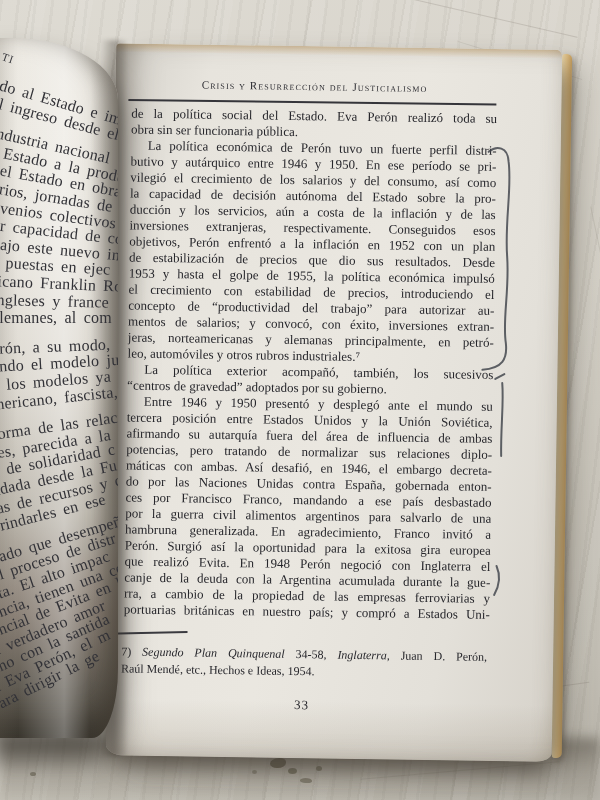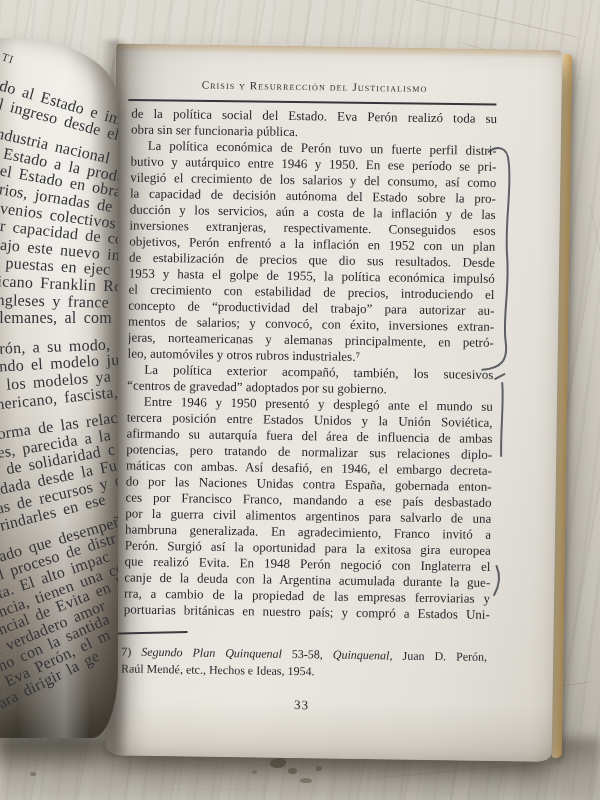--- a/index.html
+++ b/index.html
@@ -139,21 +139,21 @@
         <div class="line">hambruna generalizada. En agradecimiento, Franco invitó a</div>
         <div class="line">Perón. Surgió así la oportunidad para la exitosa gira europea</div>
         <div class="line">que realizó Evita. En 1948 Perón negoció con Inglaterra el</div>
         <div class="line">canje de la deuda con la Argentina acumulada durante la gue-</div>
         <div class="line">rra, a cambio de la propiedad de las empresas ferroviarias y</div>
         <div class="line">portuarias británicas en nuestro país; y compró a Estados Uni-</div>
       </div>
 
     <div class="footnote-rule"></div>
     <div class="footnote" id="footnote">
-        <div class="fline"><span>7) </span><i>Segundo Plan Quinquenal</i><span> 53-58, </span><i>Quinquenal,</i><span> Juan D. Perón,</span></div>
+        <div class="fline"><span>7) </span><i>Segundo Plan Quinquenal</i><span> 34-58, </span><i>Inglaterra,</i><span> Juan D. Perón,</span></div>
         <div class="fline endline"><span>Raúl Mendé, etc., Hechos e Ideas, 1954.</span></div>
       </div>
 
     <div class="page-number">33</div>
 
     <svg class="pen-marks" viewBox="0 0 446 712">
       <g stroke="#3f434a" stroke-width="2" fill="none" stroke-linecap="round" opacity="0.82">
         <path d="M374 103 C382 96 393 98 394 112 C398 138 391 172 394 207 C397 242 390 270 394 294 C396 310 391 319 371 321"></path>
         <path d="M384 330 l9 -5"></path>
         <path d="M391 334 C393 354 390 378 391 407"></path>

